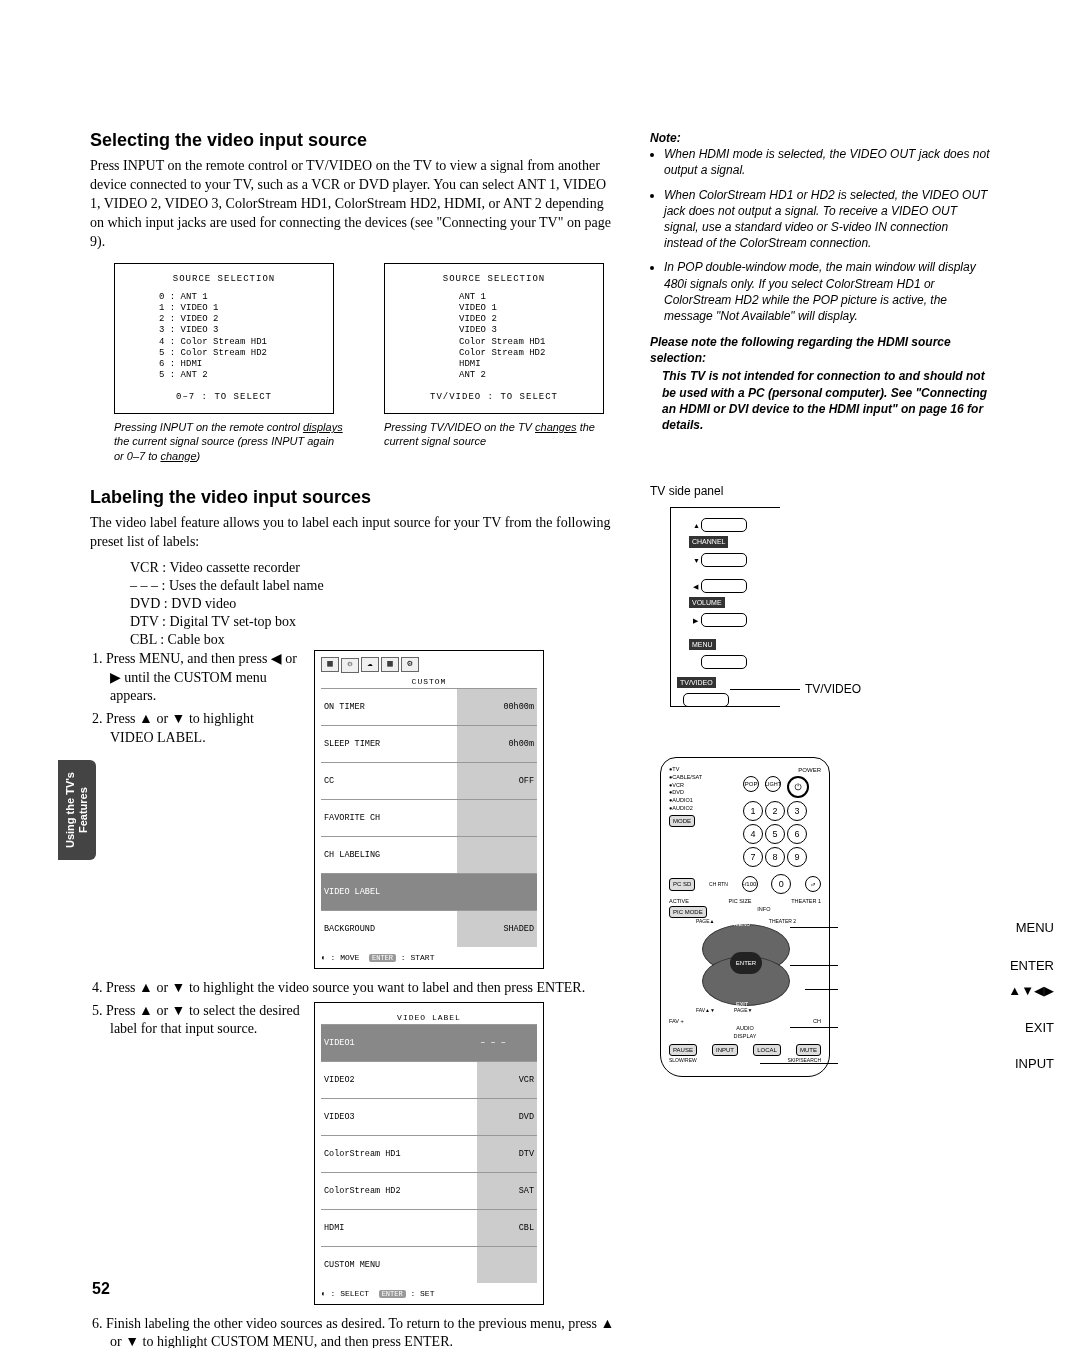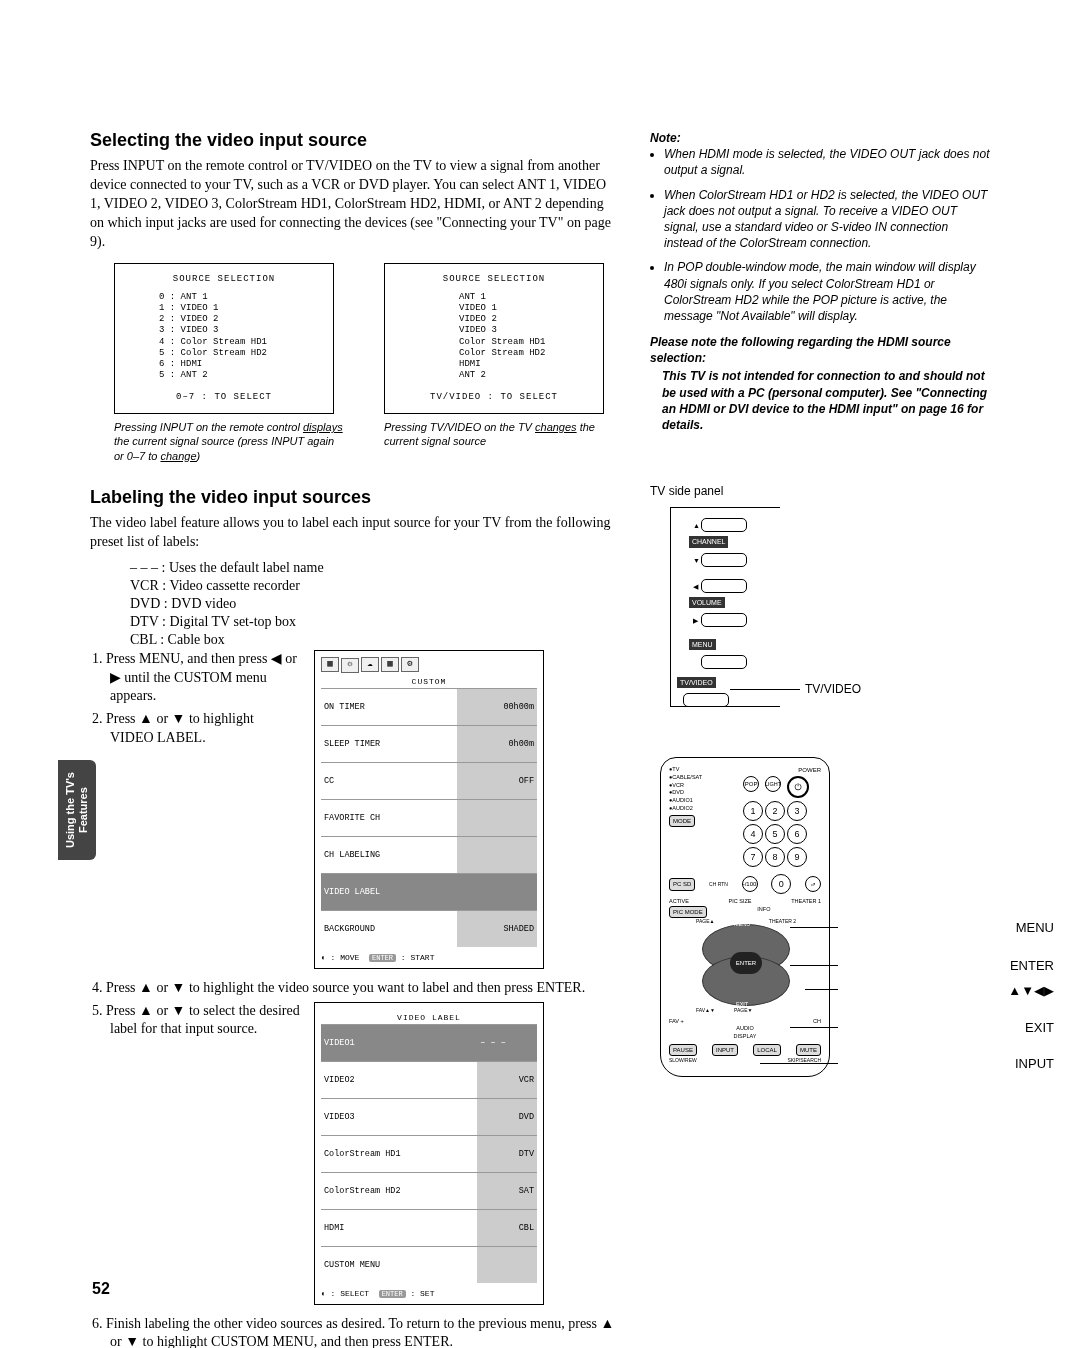--- a/index.html
+++ b/index.html
@@ -277,22 +277,22 @@
       <div class="caption" style="margin-top:6px">
         <span>Pressing TV/VIDEO on the TV </span><span class="und">changes</span><span> the current signal source</span>
       </div>
     </div>
   </div>
 
   <h2 style="margin-top:24px">Labeling the video input sources</h2>
   <p>The video label feature allows you to label each input source for your TV from the following preset list of labels:</p>
 
   <div class="labels-list">
+    <div>VCR   : Video cassette recorder</div>
     <div>– – –   : Uses the default label name</div>
-    <div>VCR   : Video cassette recorder</div>
     <div>DVD  : DVD video</div>
     <div>DTV   : Digital TV set-top box</div>
     <div>CBL    : Cable box</div>
   </div>
 
 
   <div class="flex-step">
     <div class="steps" style="width:210px">
       <div>1.  Press MENU, and then press ◀ or ▶ until the CUSTOM menu appears.</div>
       <div>2.  Press ▲ or ▼ to highlight VIDEO LABEL.</div>

